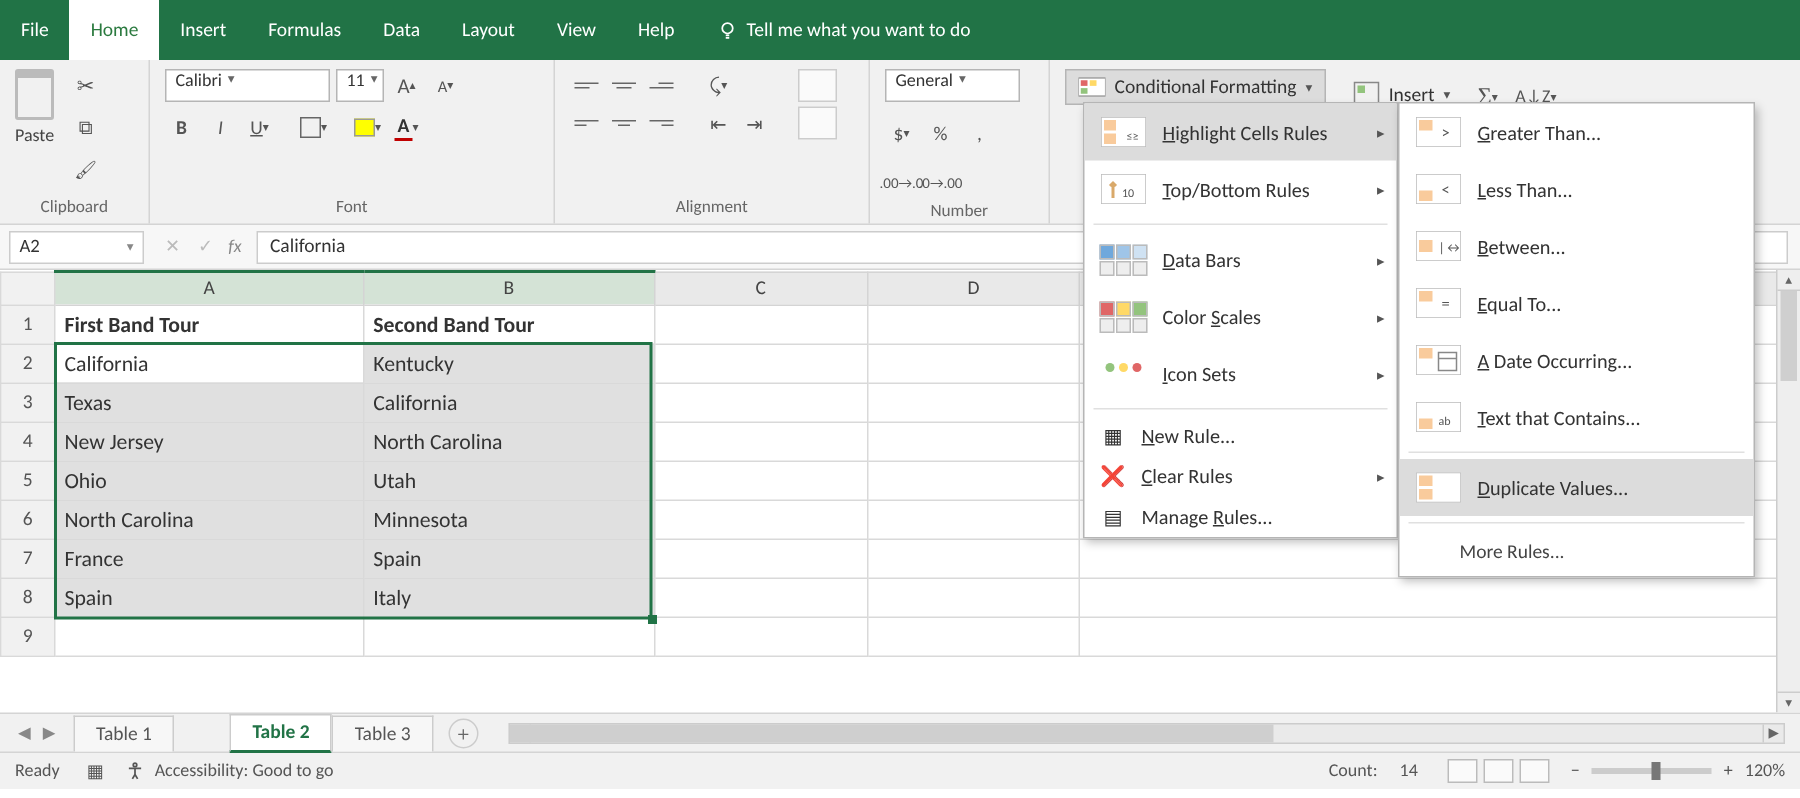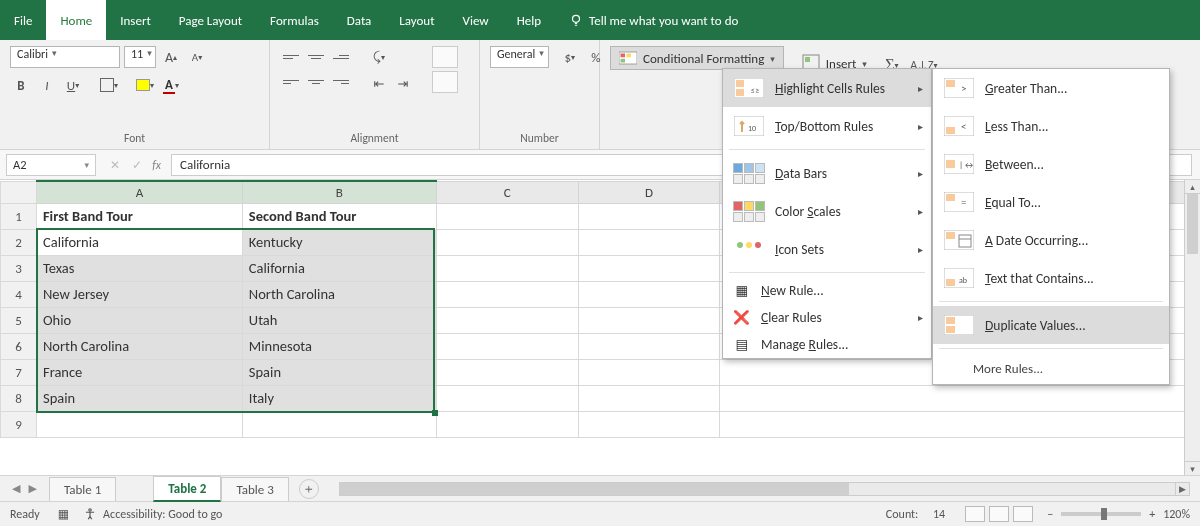--- a/index.html
+++ b/index.html
@@ -38,21 +38,21 @@
   .fillbox { width: 14px; height: 12px; background: #ffff00; border: 1px solid #999; display: inline-block; }
   .borderbox { width: 14px; height: 14px; border: 1px solid #666; display: inline-block; }
 
   .align-grid { display: grid; grid-template-columns: repeat(3, 22px); gap: 3px; }
   .align-cell { width: 22px; height: 22px; display: flex; flex-direction: column; justify-content: center; gap: 2px; padding: 3px; }
   .align-cell span { height: 1px; background: #666; }
 
   .wrap-col { display: flex; flex-direction: column; gap: 3px; margin-left: 8px; }
   .wrap-btn { width: 26px; height: 22px; border: 1px solid #ccc; background: #fafafa; }
 
-  .num-col { display: flex; gap: 4px; }
+  .num-col { display: flex; flex-direction: column; gap: 4px; }
   .num-combo { width: 90px; }
   .num-row { display: flex; gap: 4px; }
 
   
   .cf-btn { background: #dcdcdc; border: 1px solid #b5b5b5; height: 24px; display: flex; align-items: center; padding: 0 8px; gap: 6px; font-size: 13px; }
   .cf-icon { width: 18px; height: 14px; }
   .caret-s { font-size: 9px; color: #555; }
 
   .right-tools { display: flex; align-items: flex-start; gap: 14px; padding: 8px 14px 0 8px; }
   .insert-btn { display: flex; align-items: center; gap: 6px; font-size: 13px; }
@@ -125,21 +125,20 @@
   .bars span:nth-child(1){background:#6fa8dc}.bars span:nth-child(2){background:#9fc5e8}.bars span:nth-child(3){background:#cfe2f3}
   .scales span:nth-child(1){background:#e06666}.scales span:nth-child(2){background:#ffd966}.scales span:nth-child(3){background:#93c47d}
 </style>
 </head>
 <body>
 
 <div class="menubar">
   <div class="mitem">File</div>
   <div class="mitem active">Home</div>
   <div class="mitem">Insert</div>
-  <div class="mitem">Page Layout</div>
   <div class="mitem">Formulas</div>
   <div class="mitem">Data</div>
   <div class="mitem">Layout</div>
   <div class="mitem">View</div>
   <div class="mitem">Help</div>
   <div class="tellme">
     <svg class="bulb" viewBox="0 0 24 24" fill="none" stroke="#fff" stroke-width="2">
         <circle cx="12" cy="10" r="6"></circle>
         <path d="M10 18h4M10 21h4"></path>
       </svg>
@@ -150,20 +149,40 @@
     <svg class="person" viewBox="0 0 24 24" fill="none" stroke="#fff" stroke-width="2">
         <circle cx="12" cy="8" r="4"></circle>
         <path d="M4 21c0-4 4-6 8-6s8 2 8 6"></path>
       </svg>
     <span>Share</span>
   </div>
 </div>
 
 <div class="ribbon">
 
+  <div class="group" style="width:100px">
+    <div class="body">
+      <div class="big-btn">
+        <div class="clip-icon"></div>
+        <span>Paste</span>
+      </div>
+      <div class="clip-side">
+        <div class="sq">
+            <span class="scissors"></span>
+          </div>
+        <div class="sq">
+            <span>⧉</span>
+          </div>
+        <div class="sq">
+            <span class="brush"></span>
+          </div>
+      </div>
+    </div>
+    <div class="label">Clipboard</div>
+  </div>
 
   <div class="group" style="width:270px">
     <div class="body" style="flex-direction:column;gap:0">
       <div class="font-row">
         <div class="combo font-name">
             <span>Calibri</span>
             <span class="caret">▾</span>
           </div>
         <div class="combo font-size">
             <span>11</span>

